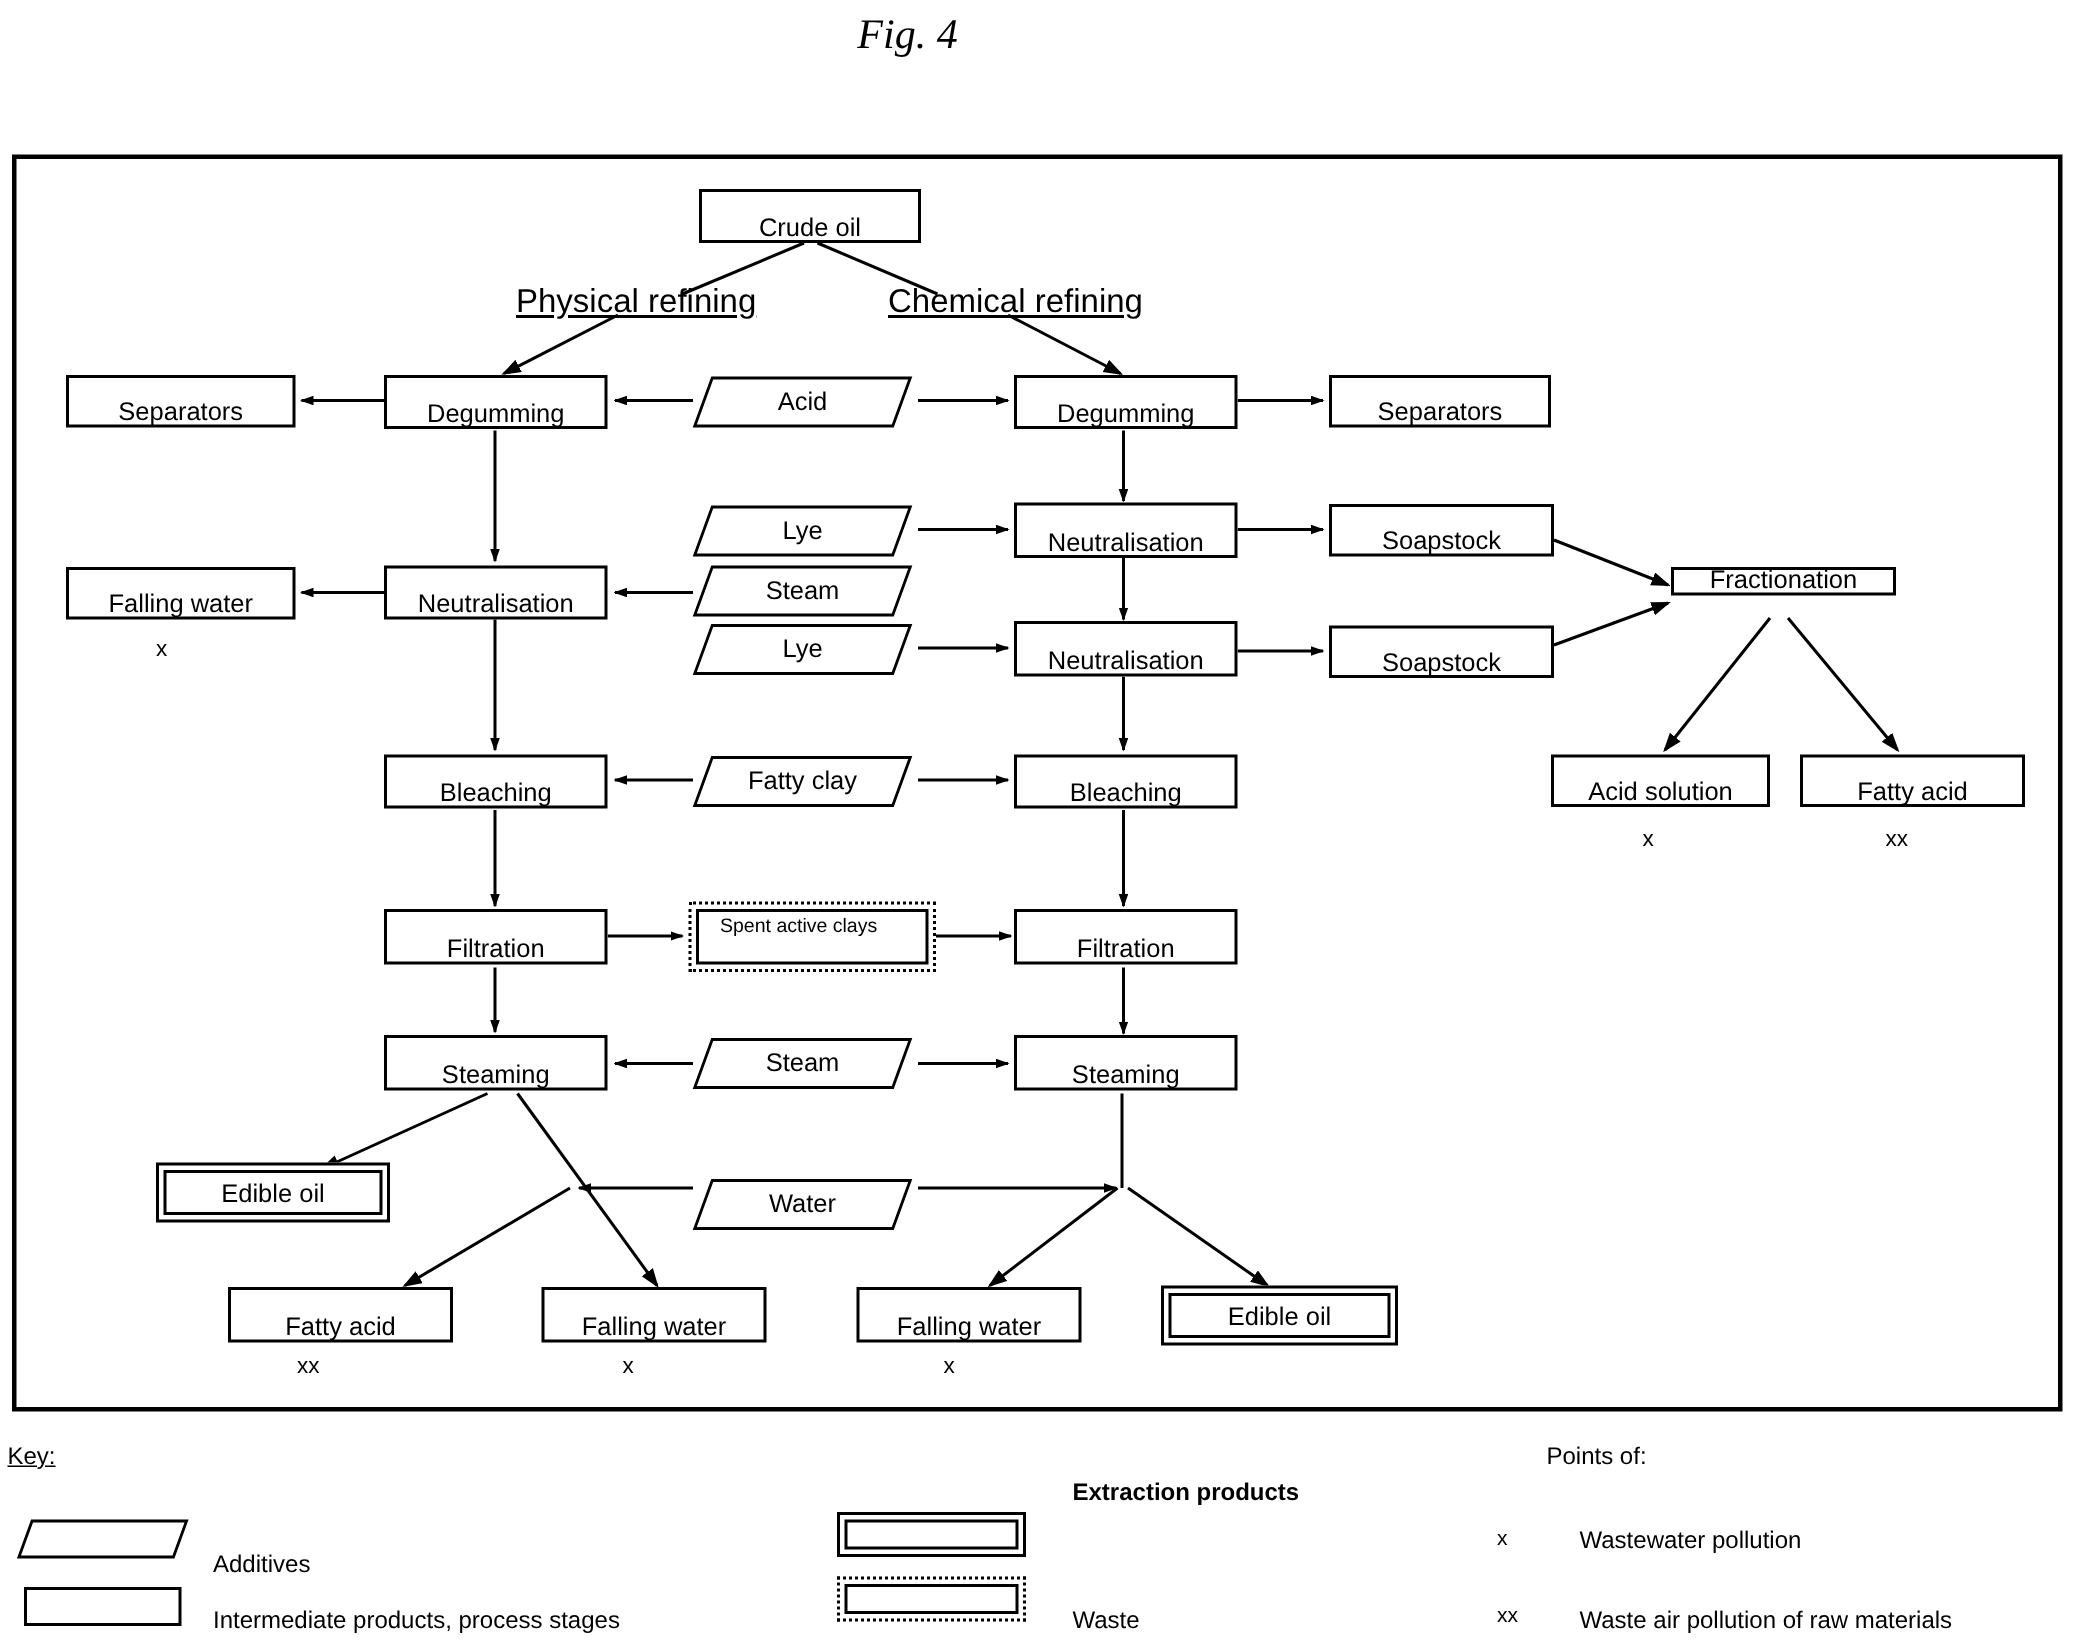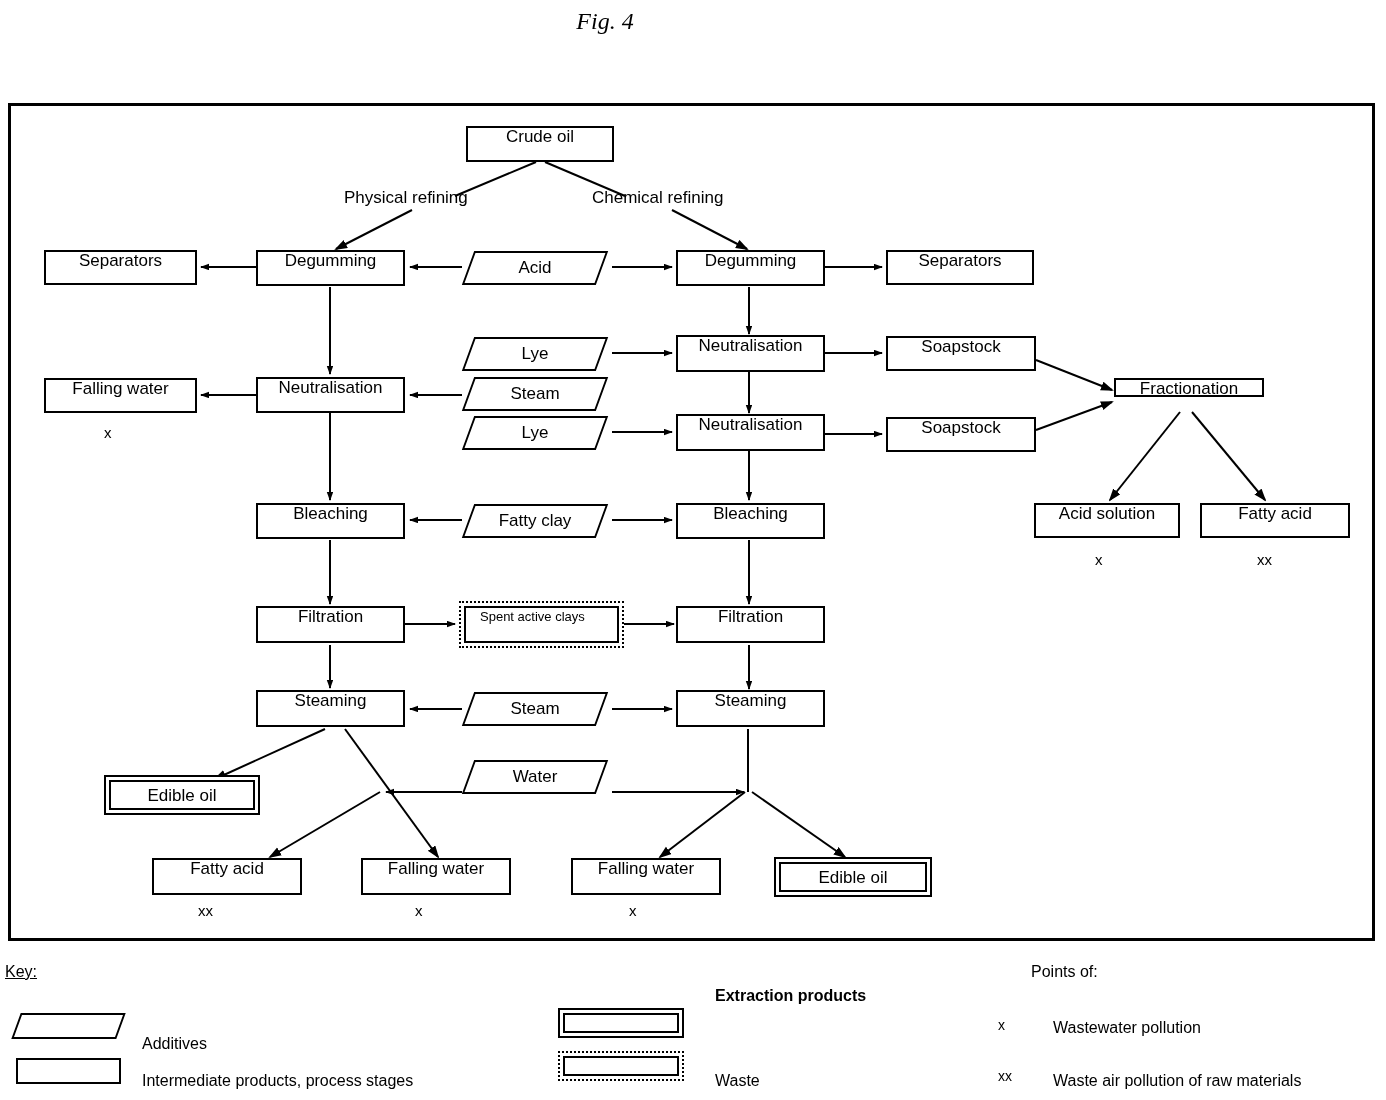--- a/index.html
+++ b/index.html
@@ -1,44 +1,44 @@
 <!DOCTYPE html>
 <html><head>
 <meta charset="utf-8">
 <style>
   html,body{margin:0;padding:0;background:#ffffff;}
   body{width:1386px;height:1100px;position:relative;font-family:"Liberation Sans",sans-serif;color:#000;}
   #stage{position:relative;width:1386px;height:1100px;overflow:hidden;}
 
   .fig-label{position:absolute;left:0;top:8px;width:1210px;text-align:center;
-    font-family:"Liberation Serif",serif;font-style:italic;font-size:24px;}
+    font-family:"Liberation Serif",serif;font-style:italic;font-size:28px;}
   .fig-title{position:absolute;left:0;top:38px;width:1386px;text-align:center;
     font-family:"Liberation Serif",serif;font-weight:bold;font-size:25px;}
 
   .frame{position:absolute;left:8px;top:103px;width:1367px;height:838px;
     border:3px solid #000;box-sizing:border-box;}
 
   svg.lines{position:absolute;left:0;top:0;width:1386px;height:1100px;pointer-events:none;}
 
   .node{position:absolute;box-sizing:border-box;border:2px solid #000;background:#fff;
-    display:flex;align-items:flex-start;justify-content:center;font-size:17px;line-height:1;}
+    display:flex;align-items:flex-end;justify-content:center;font-size:17px;line-height:1;}
   .node.dbl{border:2px solid #000;padding:3px;}
   .node.dbl > span{display:flex;align-items:center;justify-content:center;
     width:100%;height:100%;border:2px solid #000;box-sizing:border-box;}
   .node.waste{border:2px dotted #000;padding:3px;}
   .node.waste > span{display:block;width:100%;height:100%;border:2px solid #000;
     box-sizing:border-box;font-size:13px;line-height:1.15;padding:2px 0 0 14px;text-align:left;}
 
   .para{position:absolute;box-sizing:border-box;font-size:17px;}
   .para .shape{position:absolute;left:0;top:0;width:100%;height:100%;
     border:2px solid #000;transform:skewX(-20deg);background:#fff;box-sizing:border-box;}
   .para .txt{position:relative;z-index:2;width:100%;height:100%;
     display:flex;align-items:center;justify-content:center;}
 
-  .branch-label{position:absolute;font-size:17px;white-space:nowrap;}
+  .branch-label{position:absolute;font-size:22px;text-decoration:underline;white-space:nowrap;}
   .mark{position:absolute;font-size:15px;white-space:nowrap;}
 
   .key-title{position:absolute;font-size:16px;text-decoration:underline;}
   .key-text{position:absolute;font-size:16px;white-space:nowrap;}
   .key-shape{position:absolute;box-sizing:border-box;}
   .key-shape.rect{border:2px solid #000;}
   .key-shape.para{}
   .key-shape.para .shape{position:absolute;left:0;top:0;width:100%;height:100%;
     border:2px solid #000;transform:skewX(-20deg);box-sizing:border-box;}
   .key-shape.dblrect{border:2px solid #000;padding:3px;}
@@ -226,21 +226,21 @@
     <span>Steaming</span>
   </div>
   <div class="para" style="left:468px;top:692px;width:134px;height:34px;">
     <div class="shape"></div>
     <div class="txt">Steam</div>
   </div>
   <div class="node" style="left:676px;top:690px;width:149px;height:37px;">
     <span>Steaming</span>
   </div>
 
-  <div class="para" style="left:468px;top:760px;width:134px;height:34px;">
+  <div class="para" style="left:468px;top:786px;width:134px;height:34px;">
     <div class="shape"></div>
     <div class="txt">Water</div>
   </div>
 
   <div class="node dbl" style="left:104px;top:775px;width:156px;height:40px;">
     <span>Edible oil</span>
   </div>
   <div class="node dbl" style="left:774px;top:857px;width:158px;height:40px;">
     <span>Edible oil</span>
   </div>

